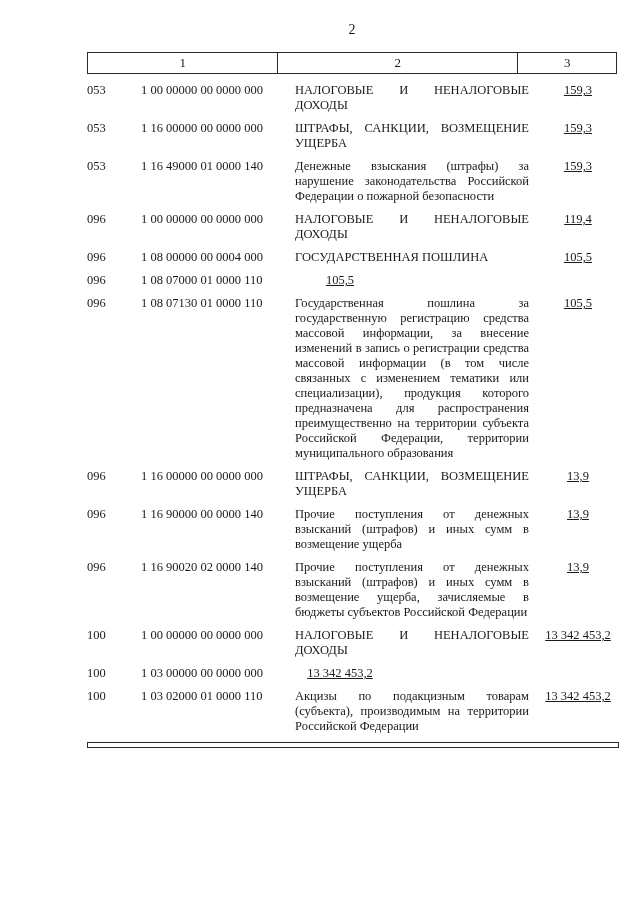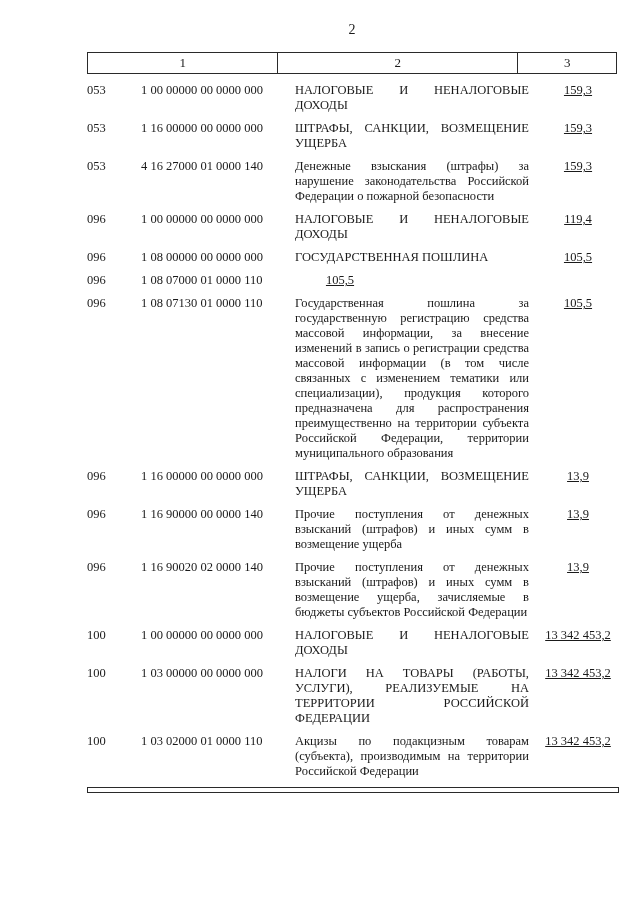--- a/index.html
+++ b/index.html
@@ -105,35 +105,35 @@
 
   <div class="trow">
     <div class="cell admin">053</div>
     <div class="cell code">1 16 00000 00 0000 000</div>
     <div class="cell name">ШТРАФЫ, САНКЦИИ, ВОЗМЕЩЕНИЕ УЩЕРБА</div>
     <div class="cell amount">159,3</div>
   </div>
 
   <div class="trow">
     <div class="cell admin">053</div>
-    <div class="cell code">4 16 27000 01 0000 140</div>
+    <div class="cell code">1 16 49000 01 0000 140</div>
     <div class="cell name">Денежные взыскания (штрафы) за нарушение законодательства Российской Федерации о пожарной безопасности</div>
     <div class="cell amount">159,3</div>
   </div>
 
   <div class="trow">
     <div class="cell admin">096</div>
     <div class="cell code">1 00 00000 00 0000 000</div>
     <div class="cell name">НАЛОГОВЫЕ И НЕНАЛОГОВЫЕ ДОХОДЫ</div>
     <div class="cell amount">119,4</div>
   </div>
 
   <div class="trow">
     <div class="cell admin">096</div>
-    <div class="cell code">1 08 00000 00 0000 000</div>
+    <div class="cell code">1 08 00000 00 0004 000</div>
     <div class="cell name">ГОСУДАРСТВЕННАЯ ПОШЛИНА</div>
     <div class="cell amount">105,5</div>
   </div>
 
   <div class="trow">
     <div class="cell admin">096</div>
     <div class="cell code">1 08 07000 01 0000 110</div>
     <div class="cell amount">105,5</div>
   </div>
 
@@ -168,21 +168,20 @@
   <div class="trow">
     <div class="cell admin">100</div>
     <div class="cell code">1 00 00000 00 0000 000</div>
     <div class="cell name">НАЛОГОВЫЕ И НЕНАЛОГОВЫЕ ДОХОДЫ</div>
     <div class="cell amount">13 342 453,2</div>
   </div>
 
   <div class="trow">
     <div class="cell admin">100</div>
     <div class="cell code">1 03 00000 00 0000 000</div>
-    <div class="cell name">НАЛОГИ НА ТОВАРЫ (РАБОТЫ, УСЛУГИ), РЕАЛИЗУЕМЫЕ НА ТЕРРИТОРИИ РОССИЙСКОЙ ФЕДЕРАЦИИ</div>
     <div class="cell amount">13 342 453,2</div>
   </div>
 
   <div class="trow">
     <div class="cell admin">100</div>
     <div class="cell code">1 03 02000 01 0000 110</div>
     <div class="cell name">Акцизы по подакцизным товарам (субъекта), производимым на территории Российской Федерации</div>
     <div class="cell amount">13 342 453,2</div>
   </div>
 </div>

